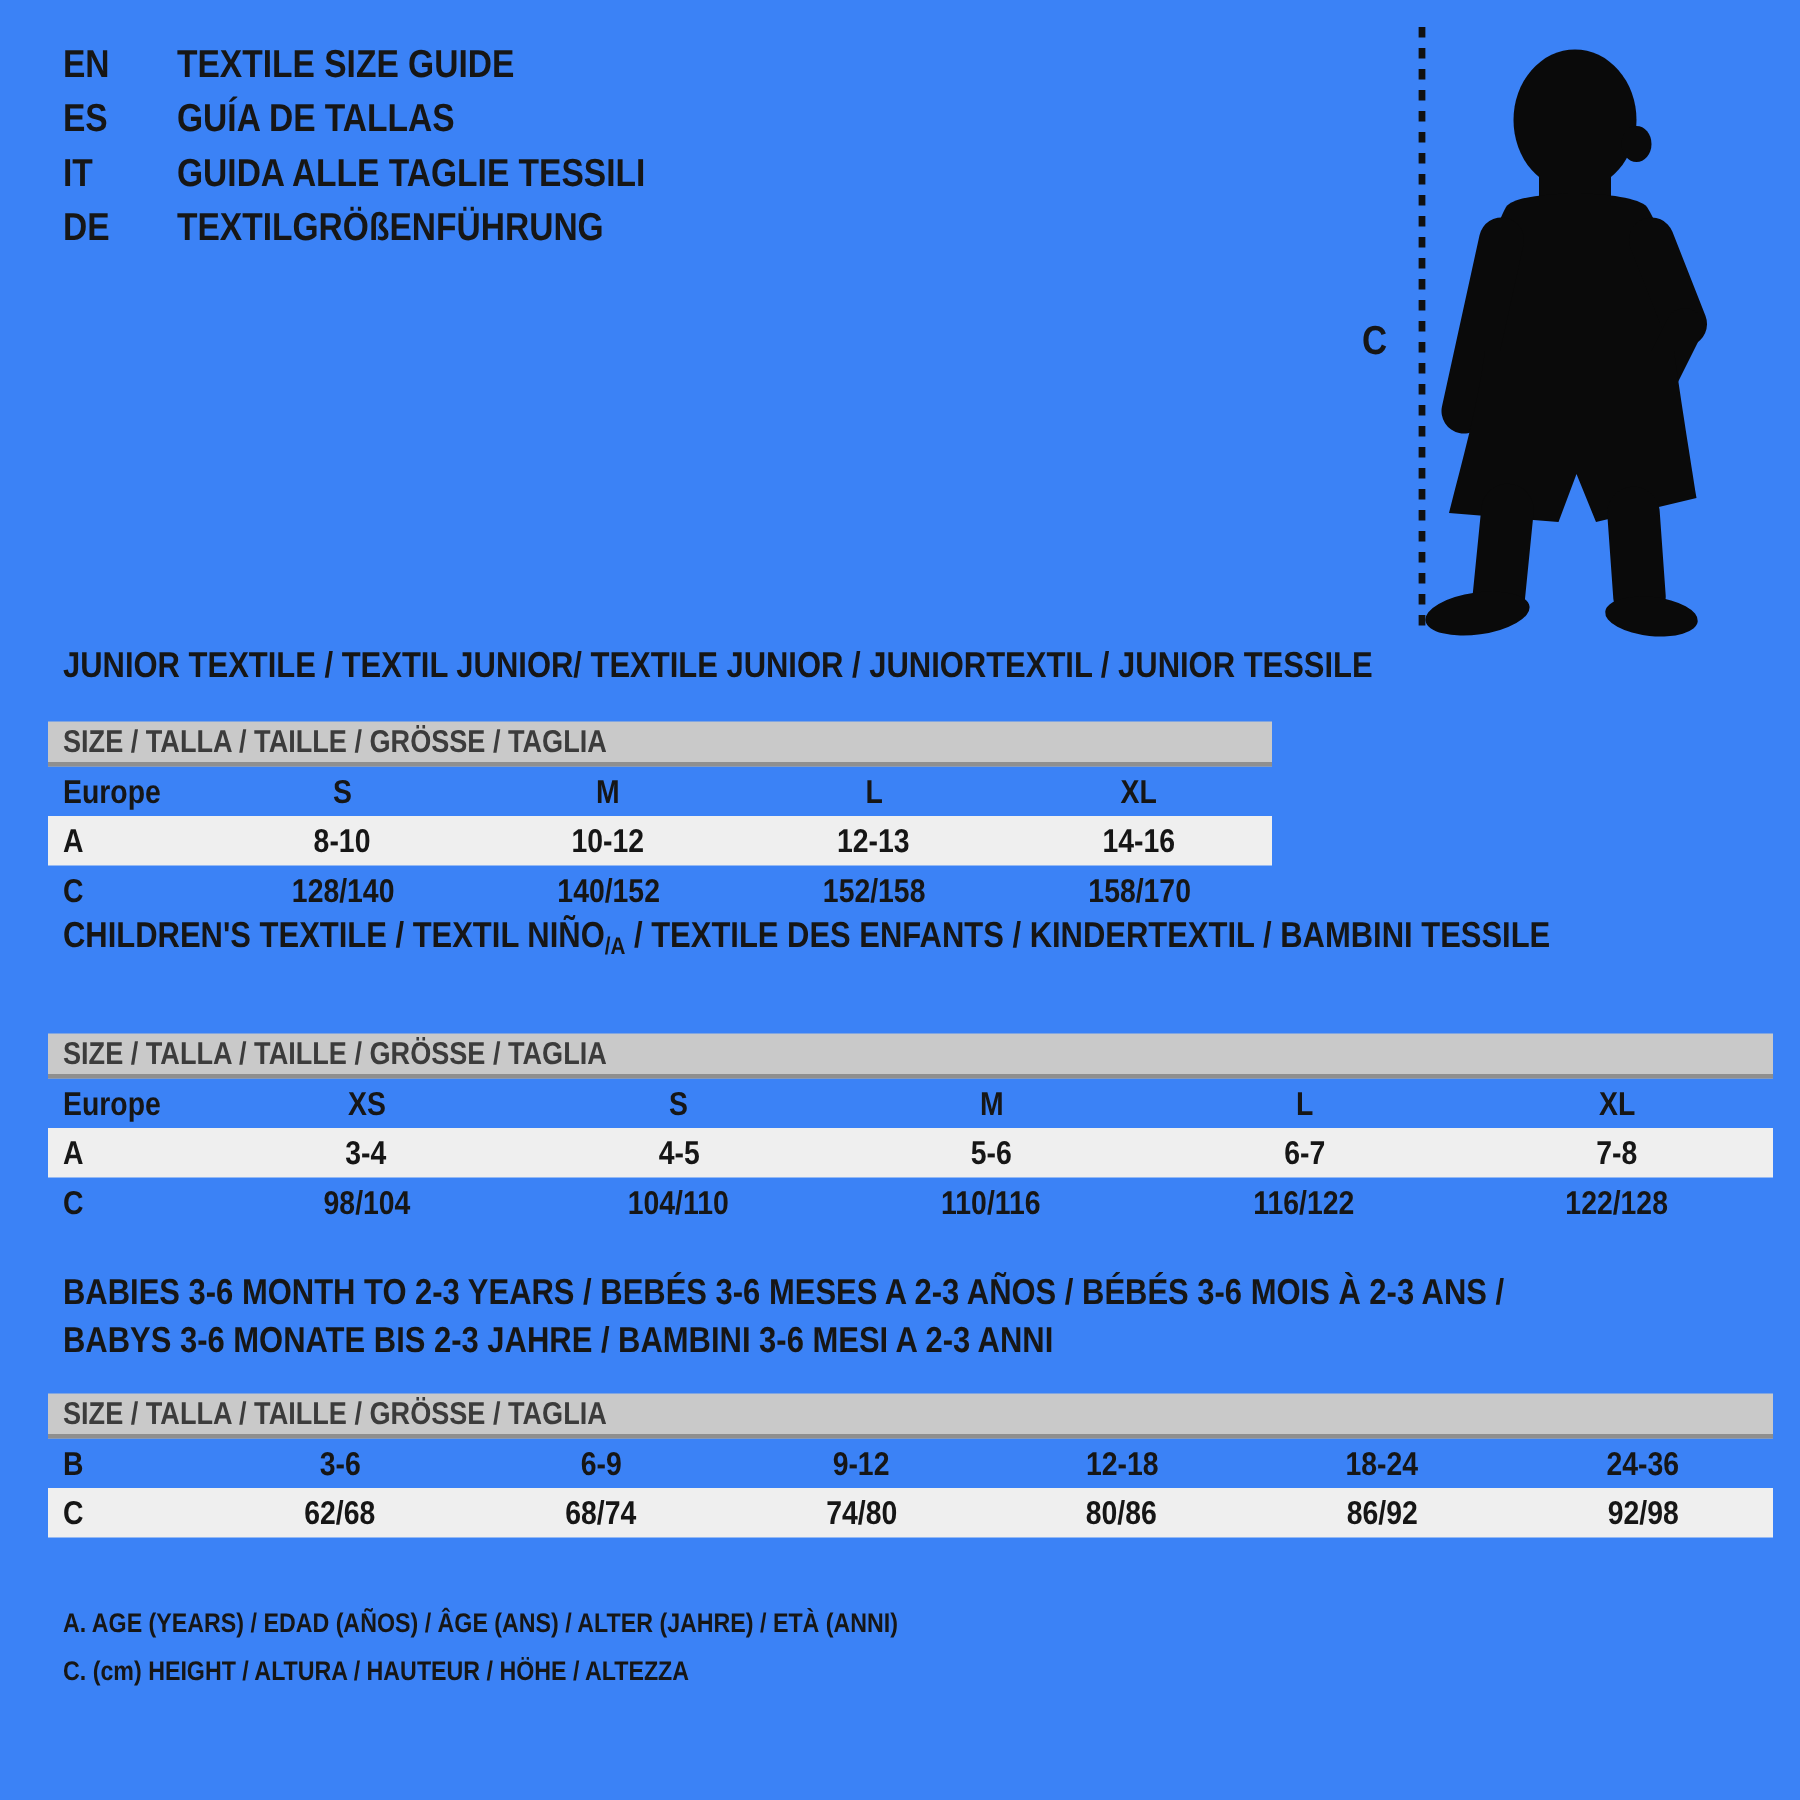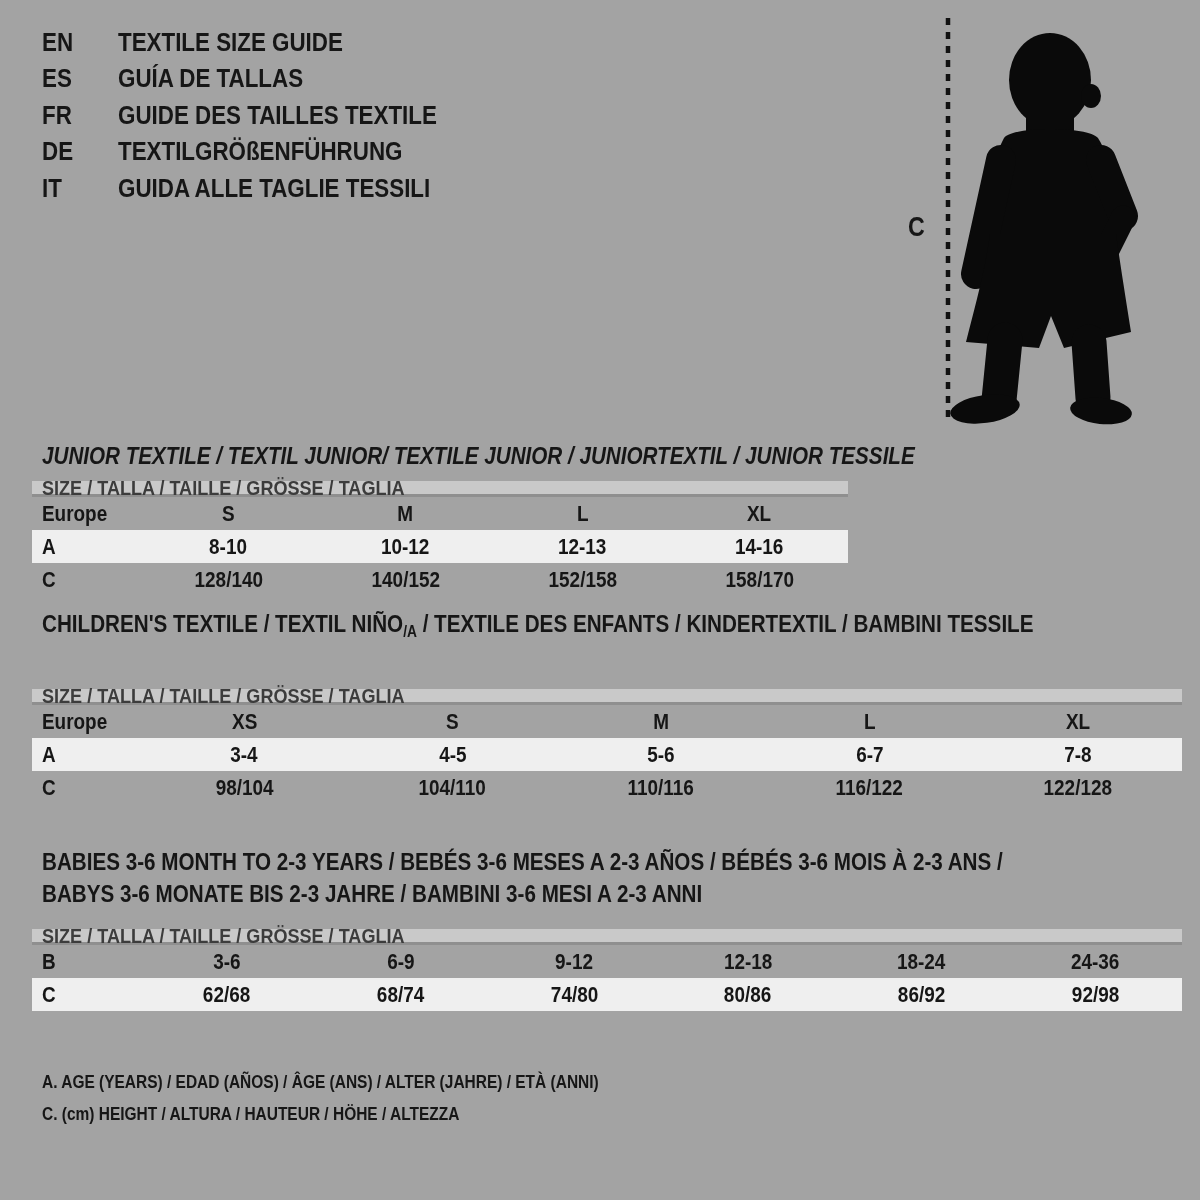--- a/index.html
+++ b/index.html
@@ -1,37 +1,37 @@
 <!DOCTYPE html>
 <html><head>
 <meta charset="utf-8">
 <style>
   html,body{margin:0;padding:0;background:#ffffff;}
   #canvas{
-    position:relative;width:1200px;height:1200px;background:#a3a3a3;overflow:hidden;
+    position:relative;width:1200px;height:1200px;background:#3b82f6;overflow:hidden;
     font-family:"Liberation Sans","DejaVu Sans",sans-serif;font-weight:700;color:#161616;
   }
   .cond{display:inline-block;transform:scaleX(.86);transform-origin:0 50%;white-space:nowrap;}
   .cond-c{display:inline-block;transform:scaleX(.86);transform-origin:50% 50%;white-space:nowrap;}
 
   
   .lang-list{position:absolute;left:42px;top:24px;}
   .lang-row{display:flex;height:36.5px;align-items:center;font-size:26px;}
   .lang-code{width:76px;}
   
   .figure-wrap{position:absolute;left:900px;top:10px;width:260px;height:420px;}
   .figure-label{position:absolute;left:908px;top:212px;font-size:27px;}
 
   
   .sec-title{position:absolute;left:42px;font-size:24px;letter-spacing:0;}
   .sub-a{font-size:16px;vertical-align:-5px;}
 
   
   .sg-table{position:absolute;left:32px;}
-  .sg-bar{height:16px;background:#c9c9c9;border-bottom:3px solid #8f8f8f;
+  .sg-bar{height:30px;background:#c9c9c9;border-bottom:3px solid #8f8f8f;
           display:flex;align-items:center;padding-left:10px;font-size:21px;color:#3c3c3c;box-sizing:border-box;}
   .sg-row{height:33px;display:flex;align-items:center;font-size:22px;}
   .sg-row.stripe{background:#efefef;}
   .sg-label{width:108px;padding-left:10px;box-sizing:border-box;}
   .sg-cell{flex:1;text-align:center;}
 
   
   .legend{position:absolute;left:42px;top:1066px;}
   .legend-line{height:32px;display:flex;align-items:center;font-size:18px;}
 </style>
@@ -43,30 +43,26 @@
   <div class="lang-list">
     <div class="lang-row">
       <span class="lang-code"><span class="cond">EN</span></span>
       <span><span class="cond">TEXTILE SIZE GUIDE</span></span>
     </div>
     <div class="lang-row">
       <span class="lang-code"><span class="cond">ES</span></span>
       <span><span class="cond">GUÍA DE TALLAS</span></span>
     </div>
     <div class="lang-row">
-      <span class="lang-code"><span class="cond">FR</span></span>
-      <span><span class="cond">GUIDE DES TAILLES TEXTILE</span></span>
+      <span class="lang-code"><span class="cond">IT</span></span>
+      <span><span class="cond">GUIDA ALLE TAGLIE TESSILI</span></span>
     </div>
     <div class="lang-row">
       <span class="lang-code"><span class="cond">DE</span></span>
       <span><span class="cond">TEXTILGRÖßENFÜHRUNG</span></span>
-    </div>
-    <div class="lang-row">
-      <span class="lang-code"><span class="cond">IT</span></span>
-      <span><span class="cond">GUIDA ALLE TAGLIE TESSILI</span></span>
     </div>
   </div>
 
   <div class="figure-label"><span class="cond">C</span></div>
   <svg class="figure-wrap" viewBox="0 0 260 420" xmlns="http://www.w3.org/2000/svg">
     <g>
       <line x1="48" y1="8" x2="48" y2="412" stroke="#111111" stroke-width="4.5" stroke-dasharray="7 7"></line>
     </g>
     <g fill="#0a0a0a" stroke="none">
       <ellipse cx="150" cy="70" rx="41" ry="47"></ellipse>
@@ -77,21 +73,21 @@
       <line x1="201" y1="150" x2="223" y2="206" stroke="#0a0a0a" stroke-width="30" stroke-linecap="round"></line>
       <line x1="223" y1="208" x2="202" y2="250" stroke="#0a0a0a" stroke-width="25" stroke-linecap="round"></line>
       <path d="M 90 224 L 216 224 C 221 260, 227 296, 231 322 L 164 338 L 151 306 L 139 338 L 66 332 C 74 300, 85 262, 90 224 Z"></path>
       <line x1="105" y1="330" x2="99" y2="390" stroke="#0a0a0a" stroke-width="35" stroke-linecap="round"></line>
       <line x1="189" y1="332" x2="193" y2="388" stroke="#0a0a0a" stroke-width="35" stroke-linecap="round"></line>
       <ellipse cx="85" cy="399" rx="35" ry="14" transform="rotate(-8 85 399)"></ellipse>
       <ellipse cx="201" cy="401" rx="31" ry="13" transform="rotate(6 201 401)"></ellipse>
     </g>
   </svg>
 
-  <div class="sec-title" style="top:442px;font-style:italic;"><span class="cond">JUNIOR TEXTILE / TEXTIL JUNIOR/ TEXTILE JUNIOR / JUNIORTEXTIL / JUNIOR TESSILE</span></div>
+  <div class="sec-title" style="top:430px;"><span class="cond">JUNIOR TEXTILE / TEXTIL JUNIOR/ TEXTILE JUNIOR / JUNIORTEXTIL / JUNIOR TESSILE</span></div>
   <div class="sg-table" style="top:481px;width:816px;">
     <div class="sg-bar">
         <span class="cond">SIZE / TALLA / TAILLE / GRÖSSE / TAGLIA</span>
       </div>
     <div class="sg-row">
       <span class="sg-label"><span class="cond">Europe</span></span>
       <span class="sg-cell"><span class="cond-c">S</span></span>
       <span class="sg-cell"><span class="cond-c">M</span></span>
       <span class="sg-cell"><span class="cond-c">L</span></span>
       <span class="sg-cell"><span class="cond-c">XL</span></span>

